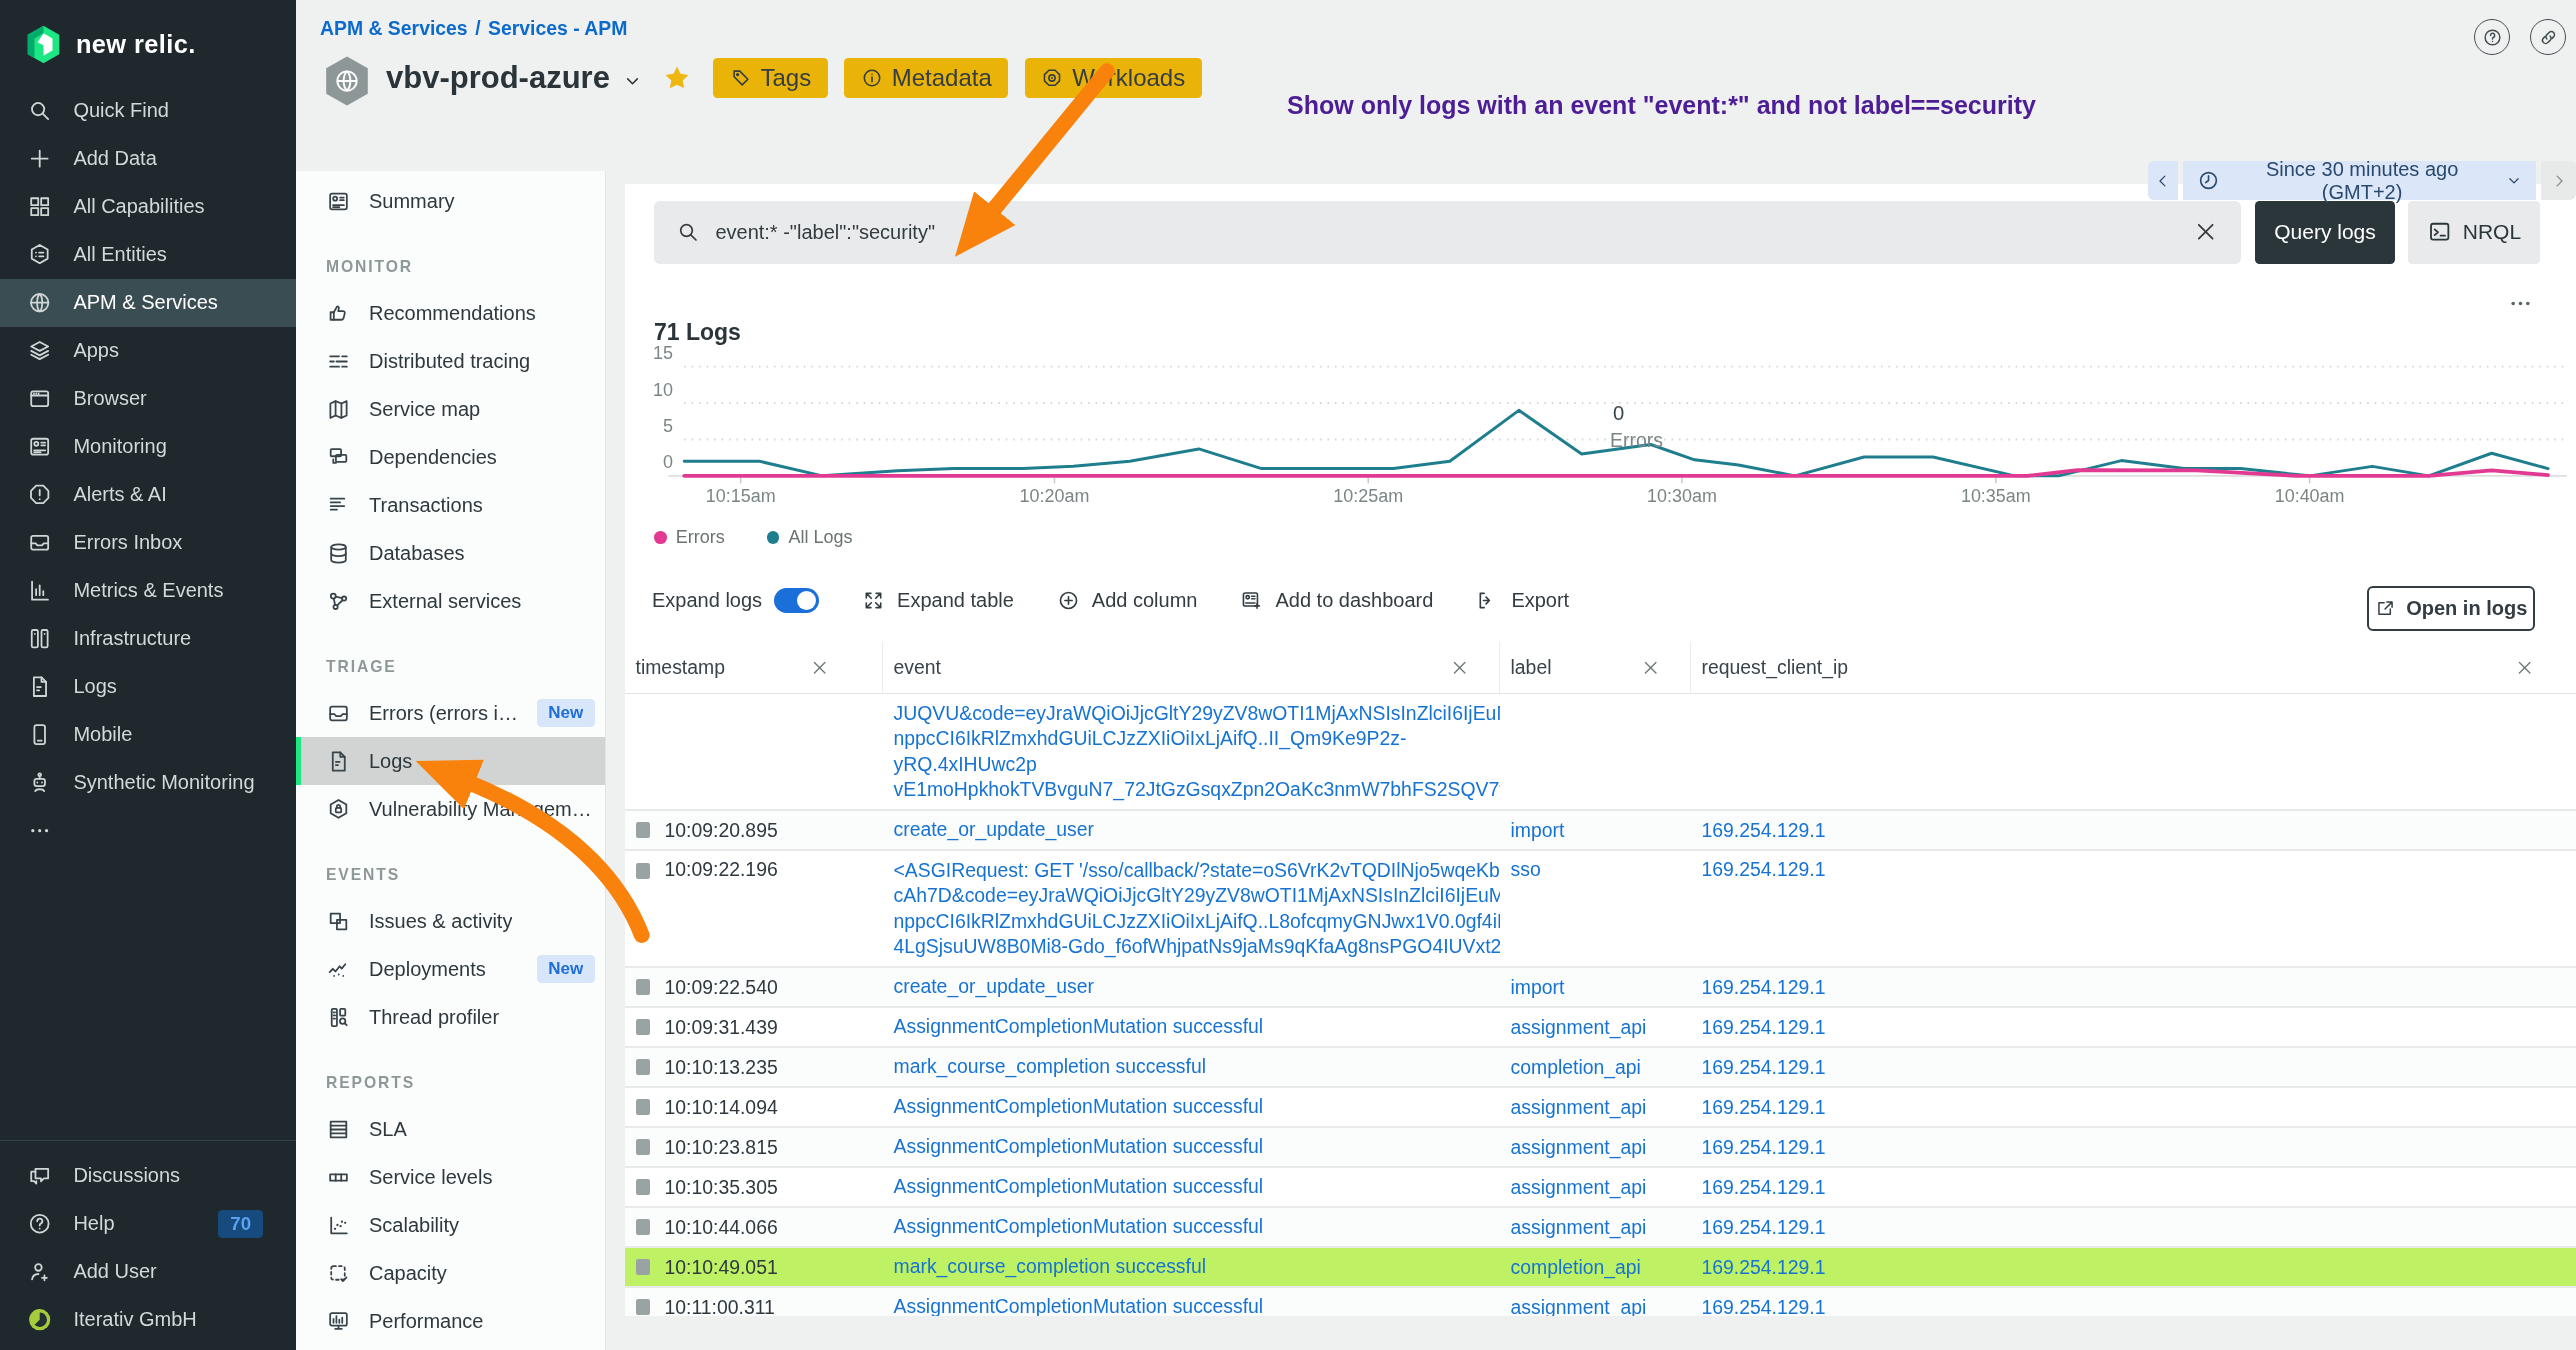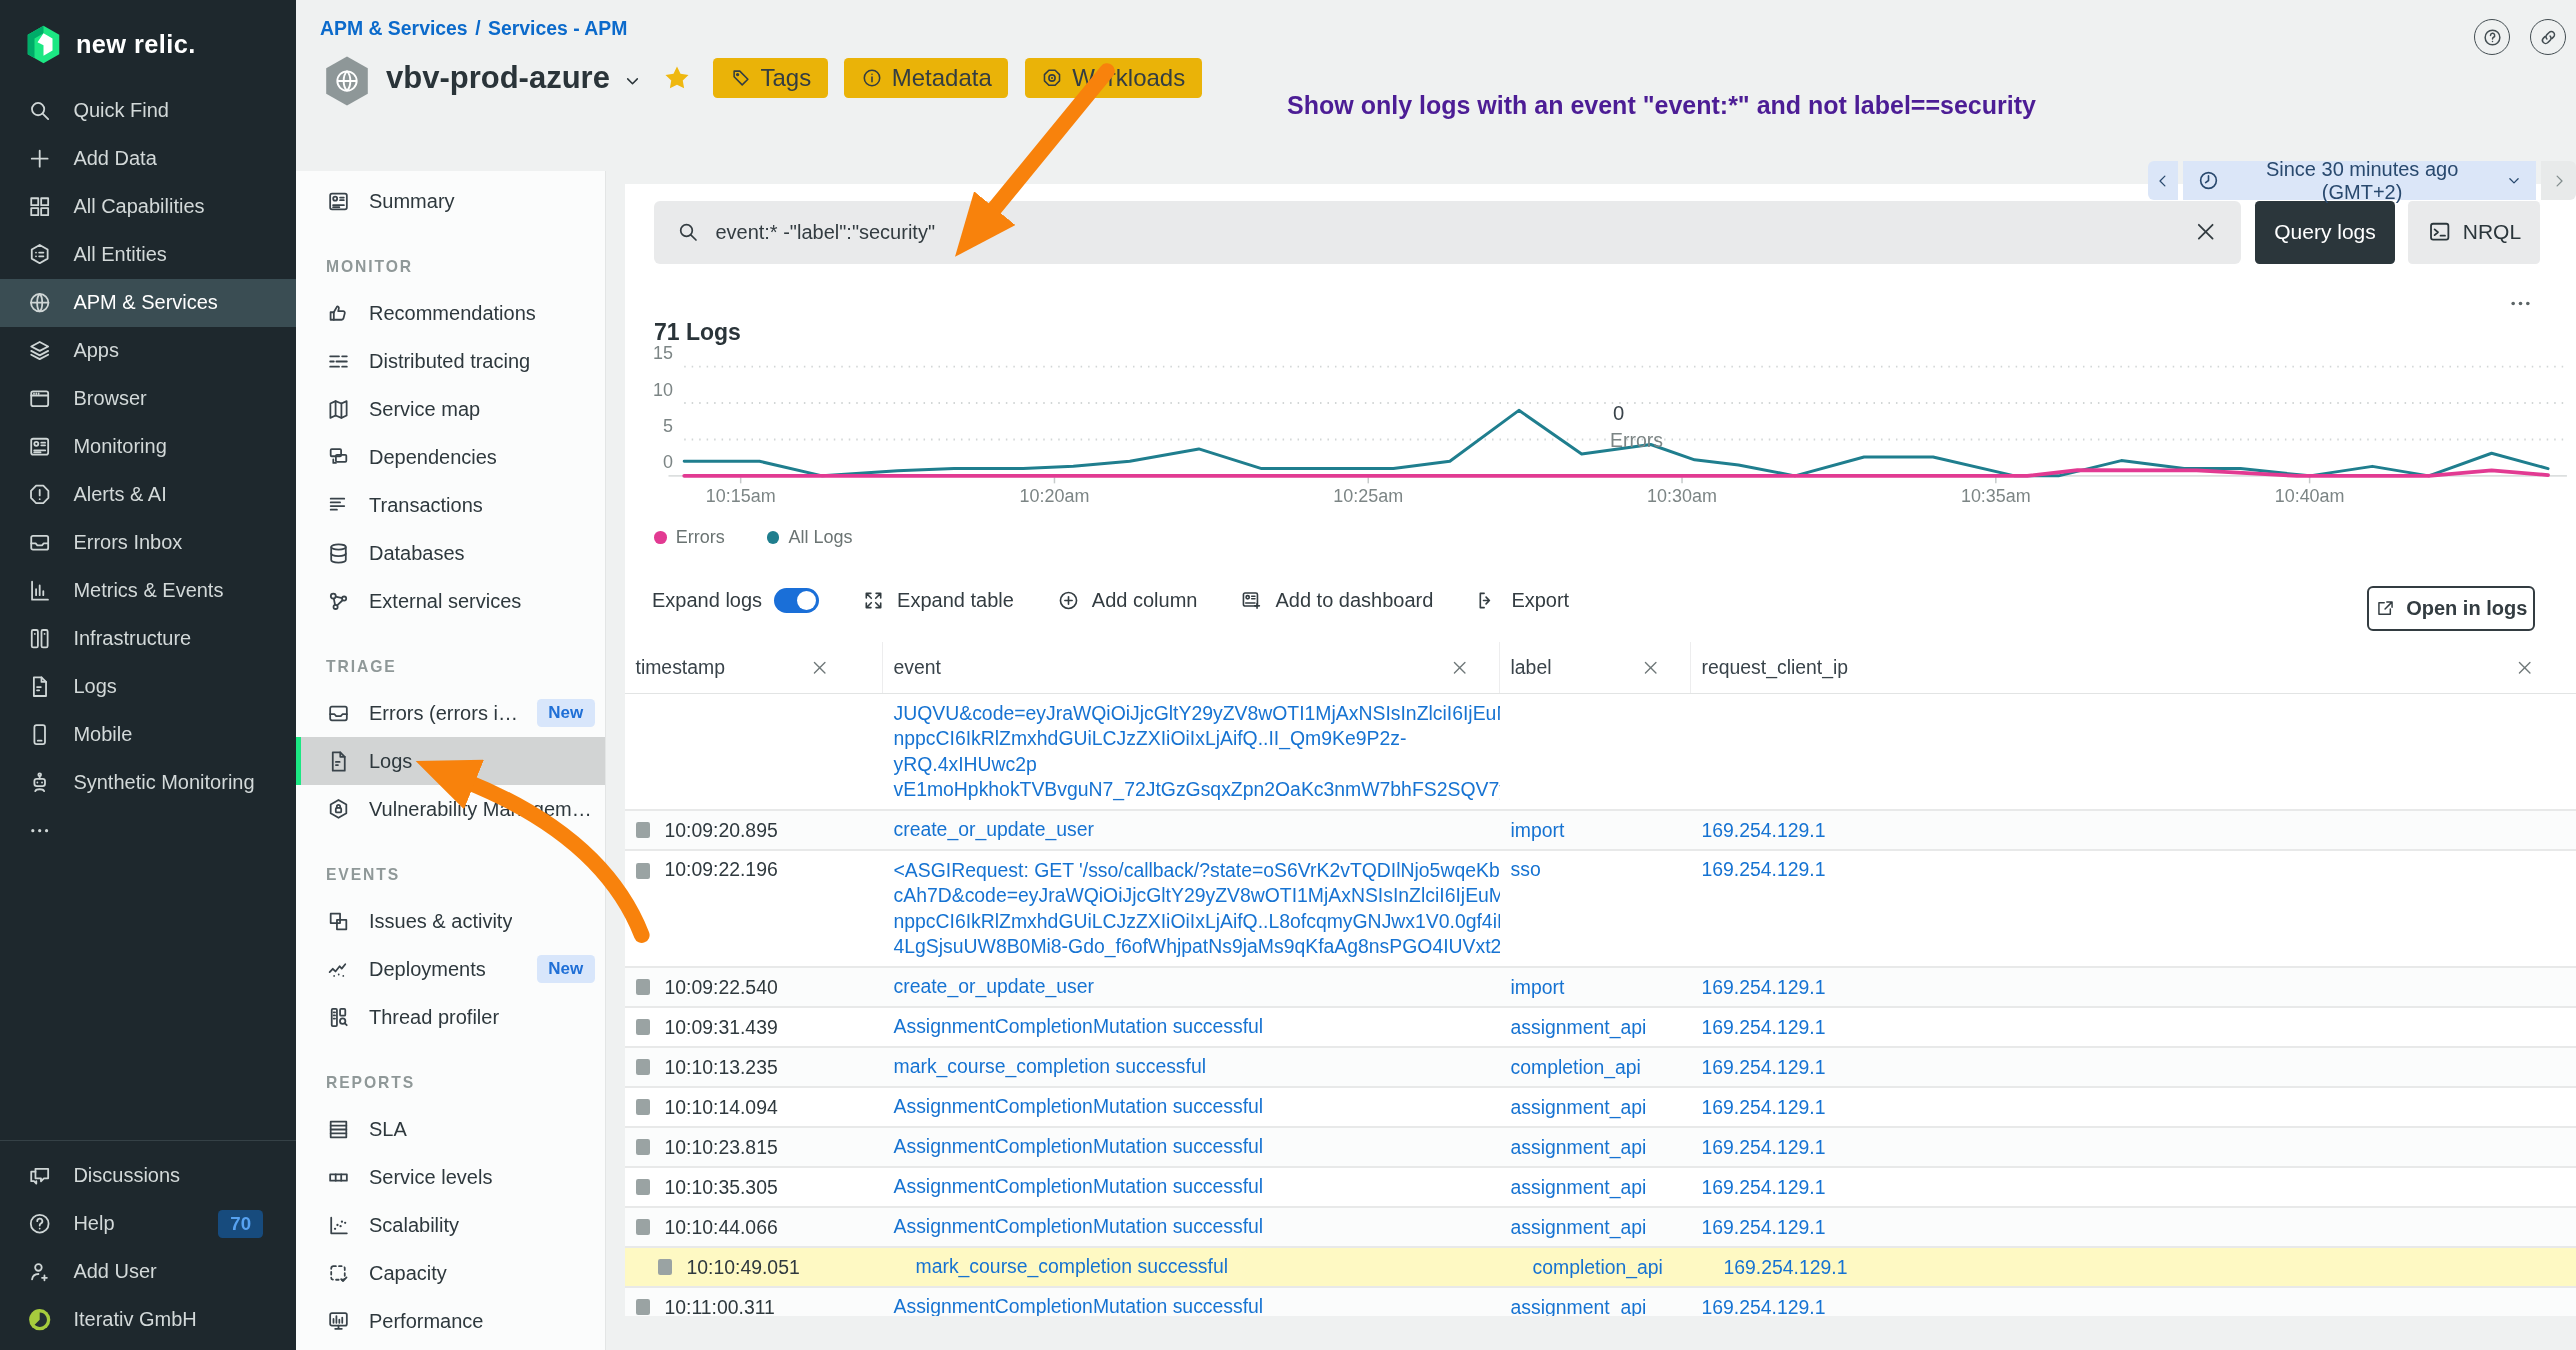--- a/index.html
+++ b/index.html
@@ -940,21 +940,21 @@
                 <div>AssignmentCompletionMutation successful</div>
               </div>
             </div>
             <div class="c">
               <span class="lnk">assignment_api</span>
             </div>
             <div class="c">
               <span class="lnk">169.254.129.1</span>
             </div>
           </div>
-          <div class="trow" style="background: #fef9c3; padding-left: 22px;">
+          <div class="trow" style="background: #bef264;">
             <div class="c c1">
               <span class="bullet"></span>
               <span class="ts">10:10:49.051</span>
             </div>
             <div class="c">
               <div class="evlines lnk">
                 <div>mark_course_completion successful</div>
               </div>
             </div>
             <div class="c">

